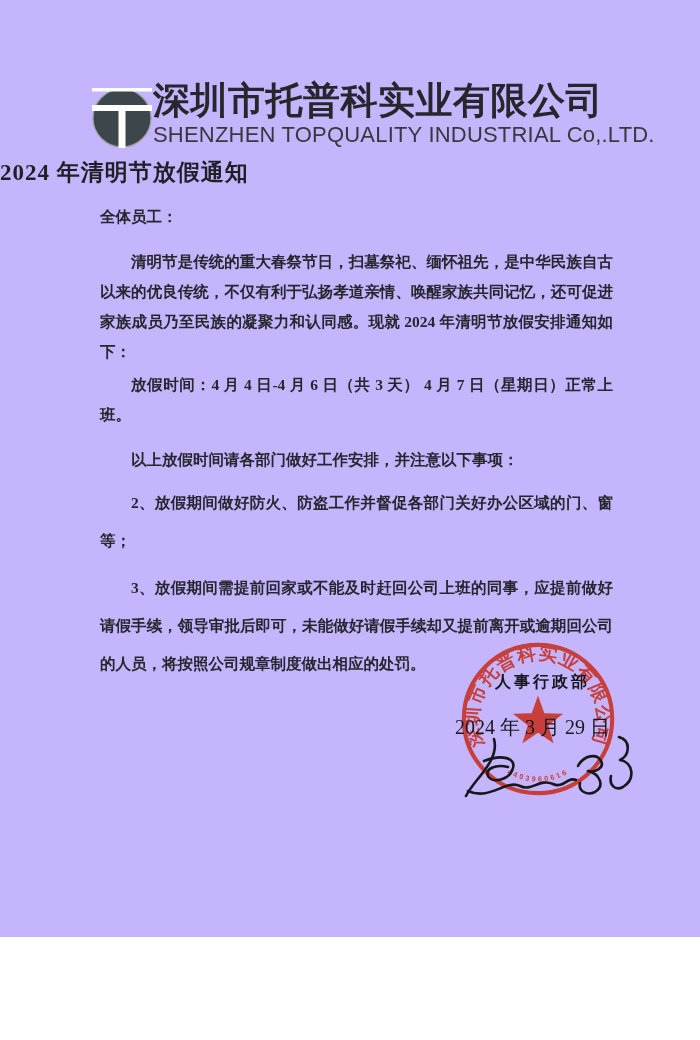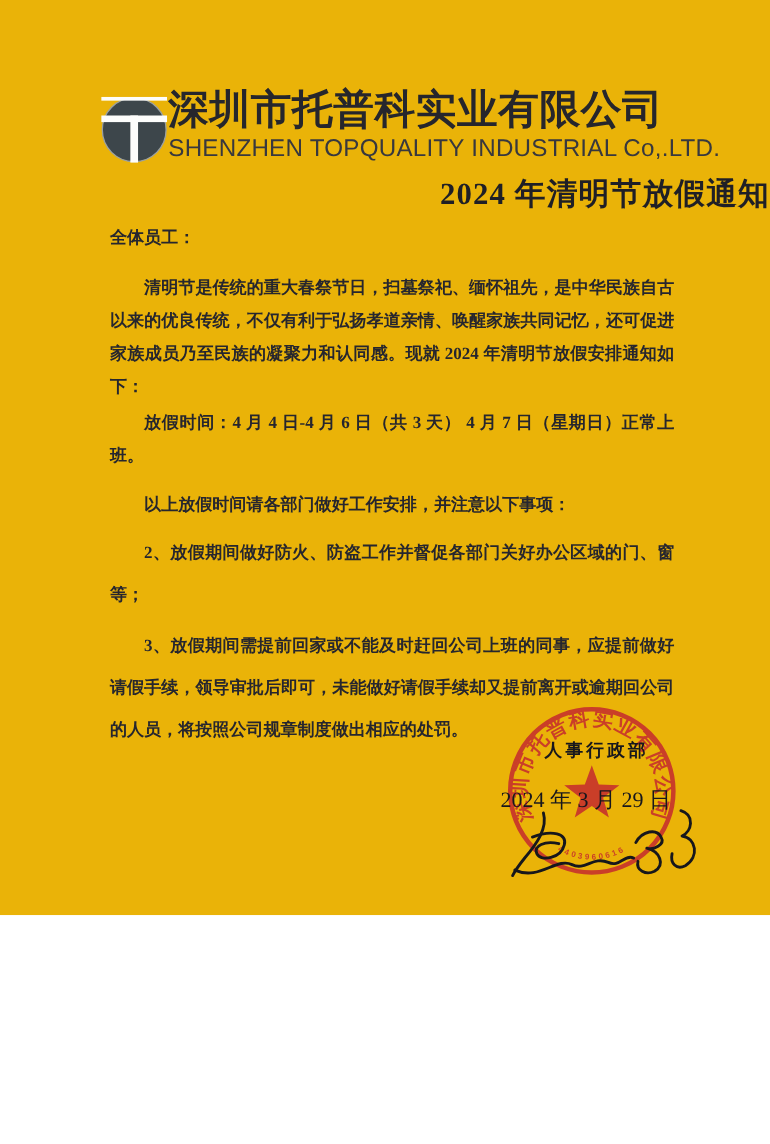--- a/index.html
+++ b/index.html
@@ -1,36 +1,36 @@
 <!DOCTYPE html>
 <html><head>
 <meta charset="utf-8">
 <style>
   * { margin:0; padding:0; box-sizing:border-box; }
   html,body { width:700px; }
   body { font-family:"Liberation Serif", serif; }
   .page {
-    position:relative; width:700px; height:832px;
-    background:#eab308; color:#24242c; overflow:hidden;
+    position:relative; width:700px; height:937px;
+    background:#c4b5fd; color:#24242c; overflow:hidden;
   }
   
   .header { position:absolute; left:92px; top:80px; width:522px; display:flex; align-items:flex-start; }
   .logo { width:60px; height:60px; flex:0 0 60px; margin-top:8px; }
   .header-text { flex:1; padding-left:1px; }
   .company-zh {
     font-size:37px; font-weight:bold; line-height:42px;
     white-space:nowrap; letter-spacing:0.5px; color:#26262c;
   }
   .company-en {
     font-family:"Liberation Sans", sans-serif; font-size:22px; font-weight:normal;
     color:#38383e; white-space:nowrap; letter-spacing:0.2px; line-height:24px; margin-top:1px;
   }
   .title {
     position:absolute; left:0; top:157px; width:100%;
-    text-align:right; font-size:28px; font-weight:bold; color:#1f1f26;
+    text-align:left; font-size:23px; font-weight:bold; color:#1f1f26;
     letter-spacing:1px;
   }
   
   .bodytext {
     position:absolute; left:100px; top:202px; width:513px;
     font-size:15.5px; font-weight:bold; color:#26262e;
     text-align:justify;
   }
   .salutation { line-height:30px; }
   .para  { line-height:30px; margin-top:15px; text-indent:2em; }

